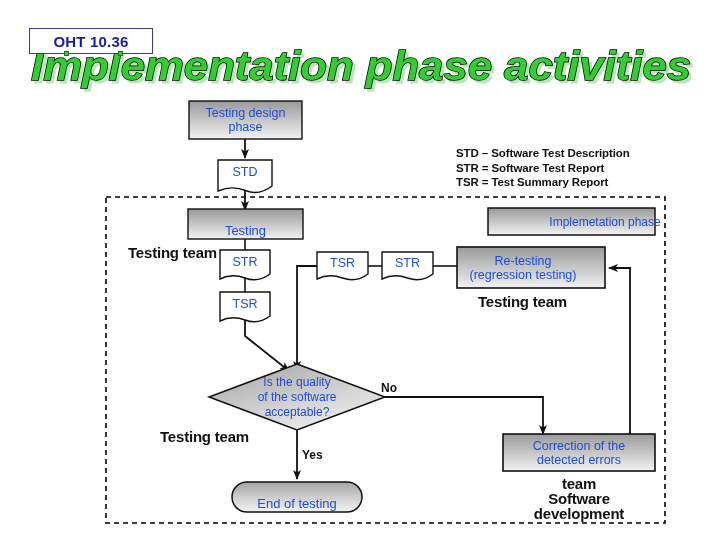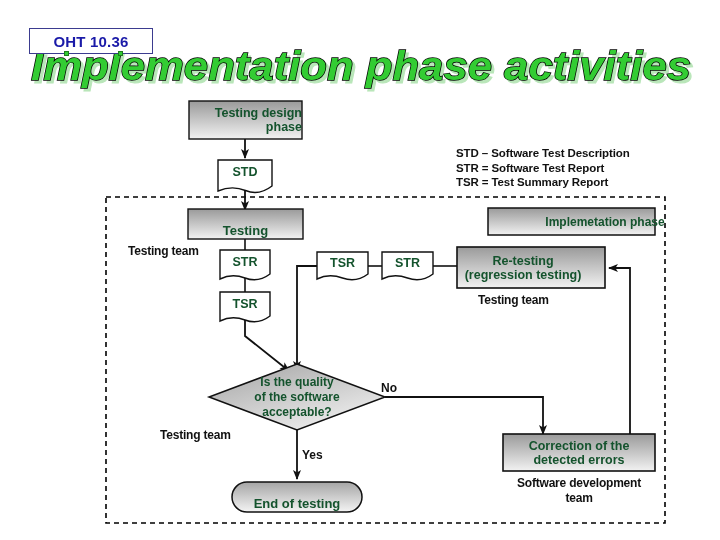--- a/index.html
+++ b/index.html
@@ -92,36 +92,36 @@
 
   
   .lbl {
     position: absolute;
     z-index: 20;
     font-family: "Liberation Sans", sans-serif;
     color: #111111;
     white-space: nowrap;
   }
   .lbl-role {
-    font-size: 12px;
+    font-size: 15px;
     font-weight: bold;
     letter-spacing: -0.2px;
   }
   .lbl-branch {
     font-size: 12px;
     font-weight: bold;
   }
   .node-text {
     position: absolute;
     z-index: 20;
     font-family: "Liberation Sans", sans-serif;
-    color: #14532d;
-    text-align: right;
+    color: #1d4ed8;
+    text-align: center;
     line-height: 14px;
-    font-weight: bold;
+    font-weight: normal;
     display: flex;
     align-items: center;
     justify-content: center;
     pointer-events: none;
   }
 </style>
 </head>
 <body>
 
 <div id="stage">
@@ -265,21 +265,21 @@
     <span>End of testing</span>
   </div>
 
   <div class="lbl lbl-role" style="left:128px; top:244px;">Testing team</div>
 
   <div class="lbl lbl-role" style="left:478px; top:293px;">Testing team</div>
 
   <div class="lbl lbl-role" style="left:160px; top:428px;">Testing team</div>
 
   <div class="lbl lbl-role" style="left:502px; top:476px; width:154px; text-align:center; line-height:15px; white-space:normal;">
+    <div>team</div>
     <div>Software development</div>
-    <div>team</div>
   </div>
 
   <div class="lbl lbl-branch" style="left:381px; top:381px;">No</div>
 
   <div class="lbl lbl-branch" style="left:302px; top:448px;">Yes</div>
 
 </div>
 
 </body></html>

